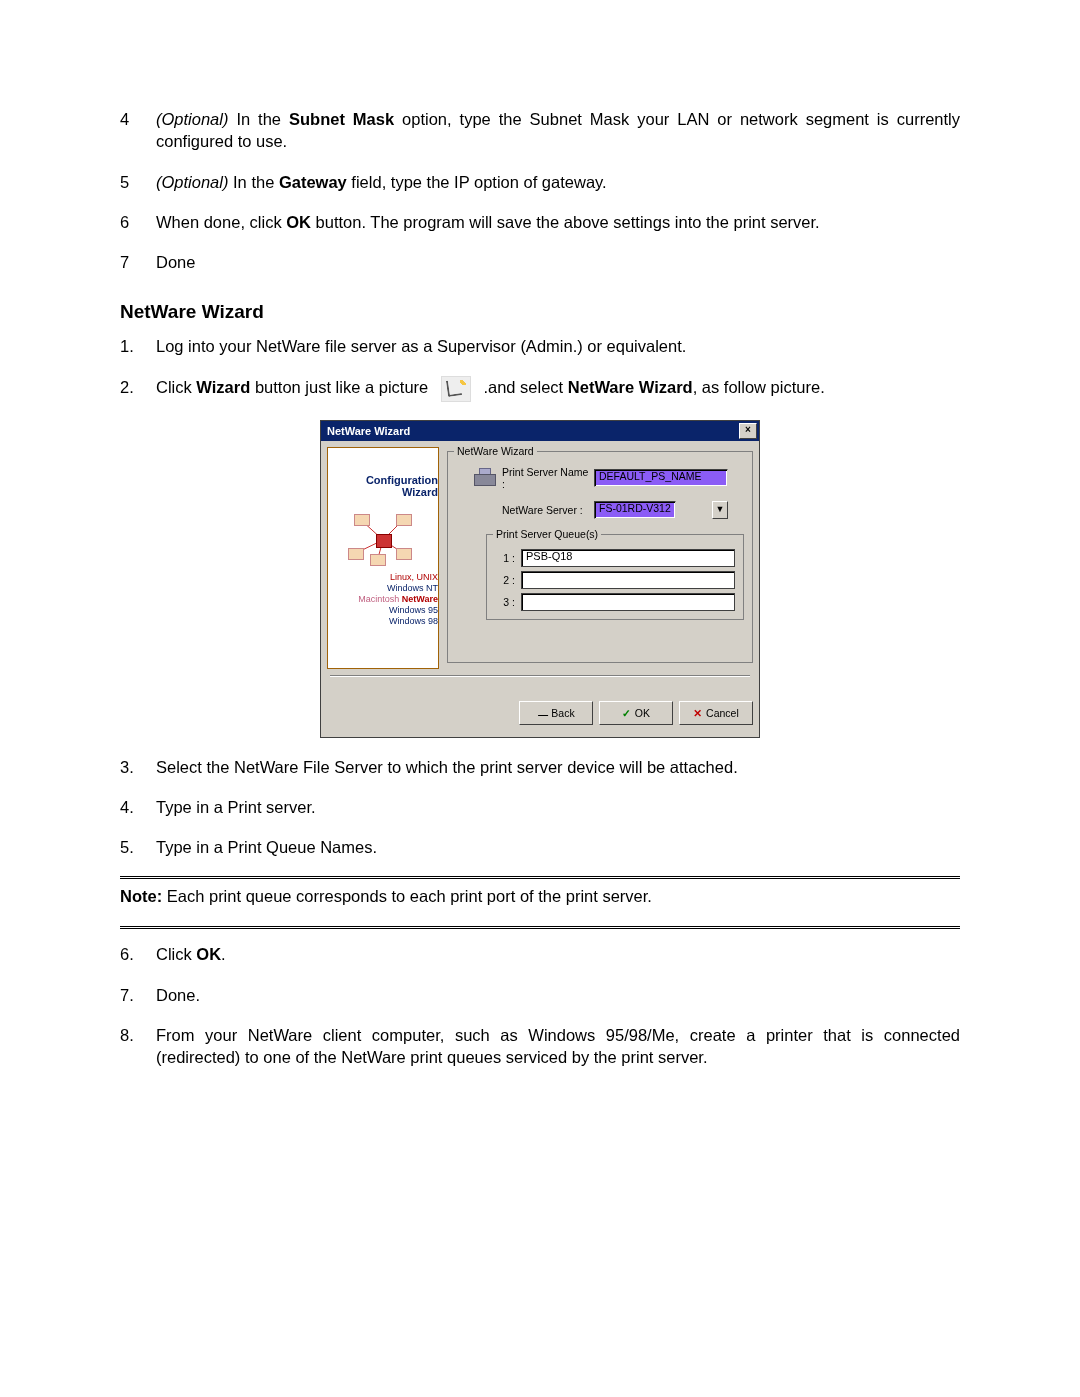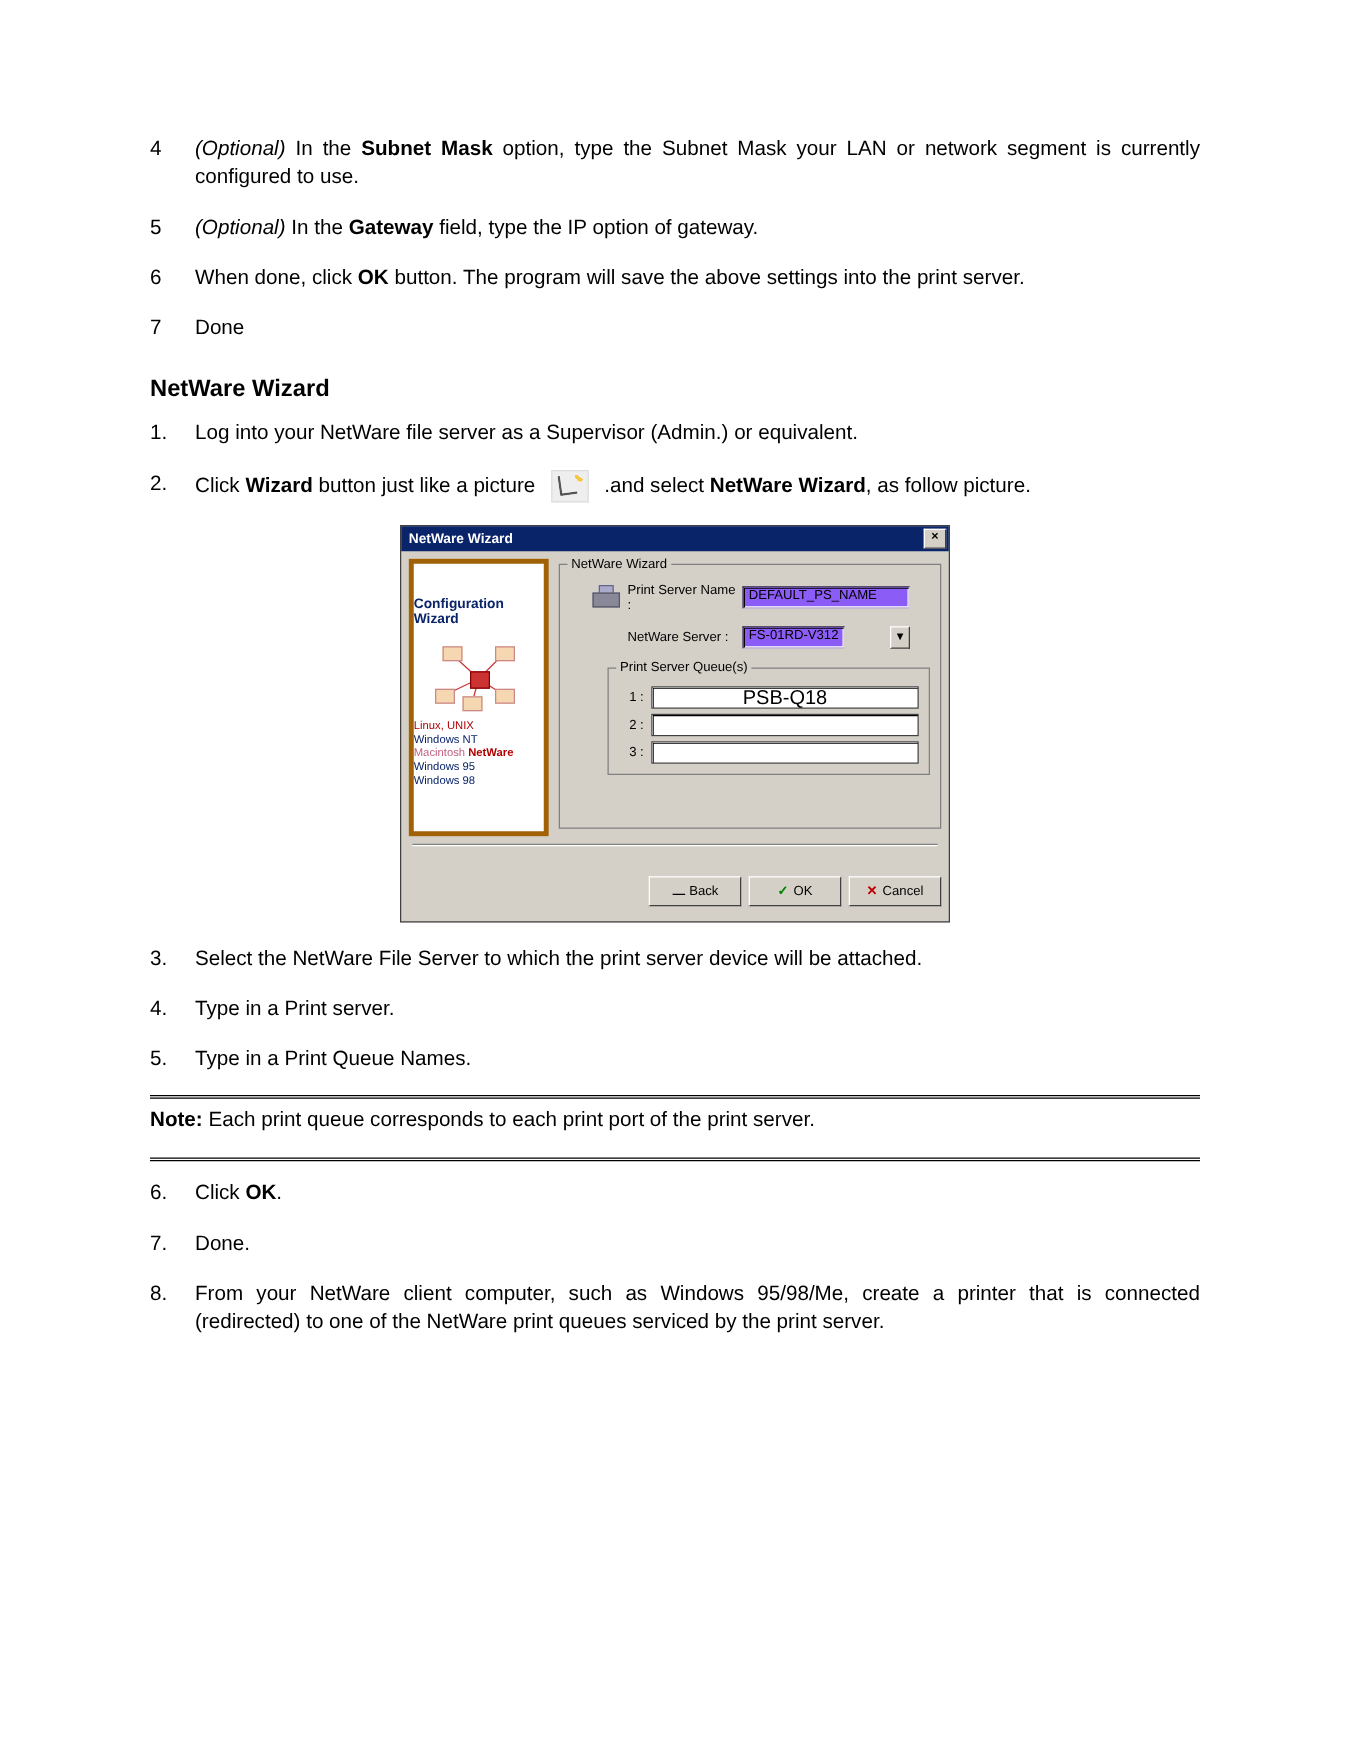--- a/index.html
+++ b/index.html
@@ -123,22 +123,22 @@
     font-size: 10px;
   }
   .dlg-body {
     display: flex;
     padding: 6px;
   }
   .side-panel {
     width: 112px;
     height: 222px;
     background: #fff;
-    border: 4px solid #a16207;
-    text-align: left;
+    border: 1px solid #a16207;
+    text-align: right;
     padding-top: 26px;
     box-sizing: border-box;
     position: relative;
     margin-right: 8px;
   }
   .cfg1 { color: #0a246a; font-weight: bold; font-size: 11px; line-height: 12px; }
   .netgraphic {
     margin: 10px auto 4px auto;
     width: 70px; height: 60px;
     position: relative;
@@ -213,21 +213,21 @@
     position: relative;
     margin: 10px 0 0 30px;
     padding: 10px 8px 4px 8px;
   }
   .subgroup .group-title { left: 6px; }
   .q-row { display:flex; align-items:center; margin: 4px 0; }
   .q-label { width: 20px; text-align:right; margin-right: 6px; font-size:10.5px; }
   .q-input { flex:1; height:18px; background:#fff;
     border: 1px solid #404040;
     box-shadow: inset 1px 1px 0 #000, inset -1px -1px 0 #fff;
-    font-size: 16px; padding: 0 4px; box-sizing: border-box; text-align: center;
+    font-size: 11px; padding: 0 4px; box-sizing: border-box;
   }
   .dlg-btn-row {
     height: 32px;
     padding: 4px 6px;
     display:flex;
     justify-content: flex-end;
     gap: 6px;
     margin-top: 20px;
   }
   .dlg-divider {

